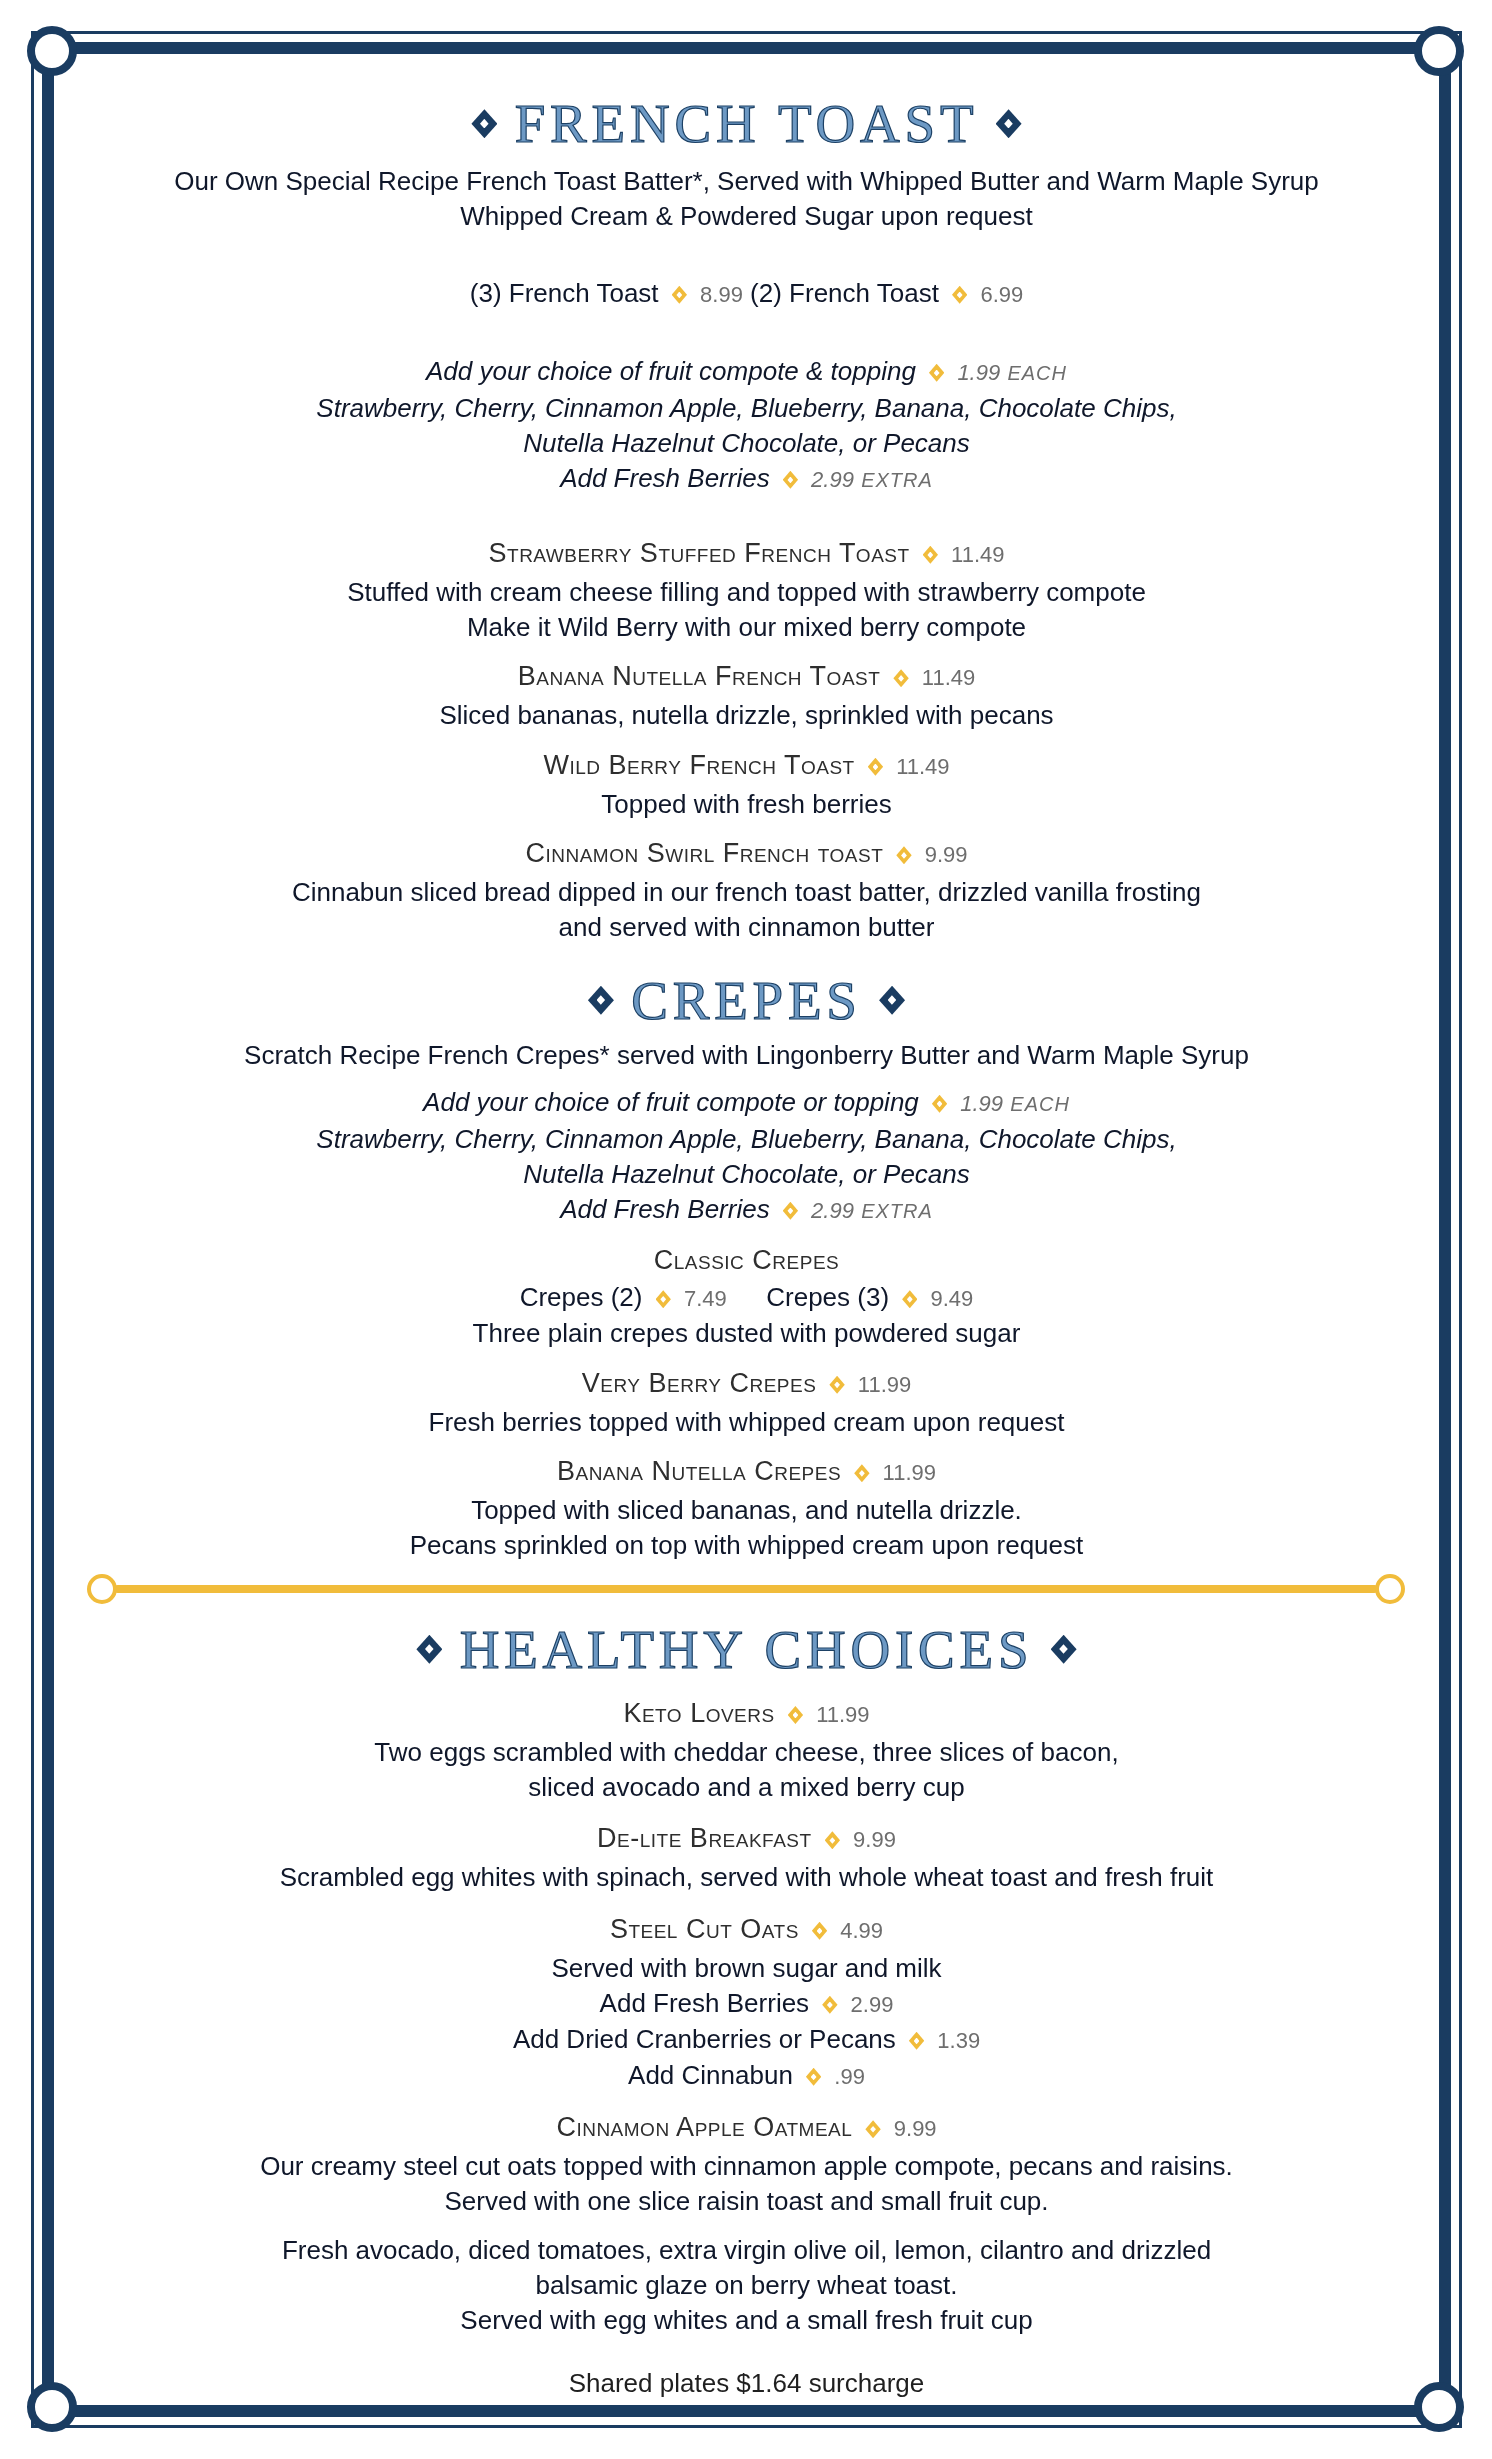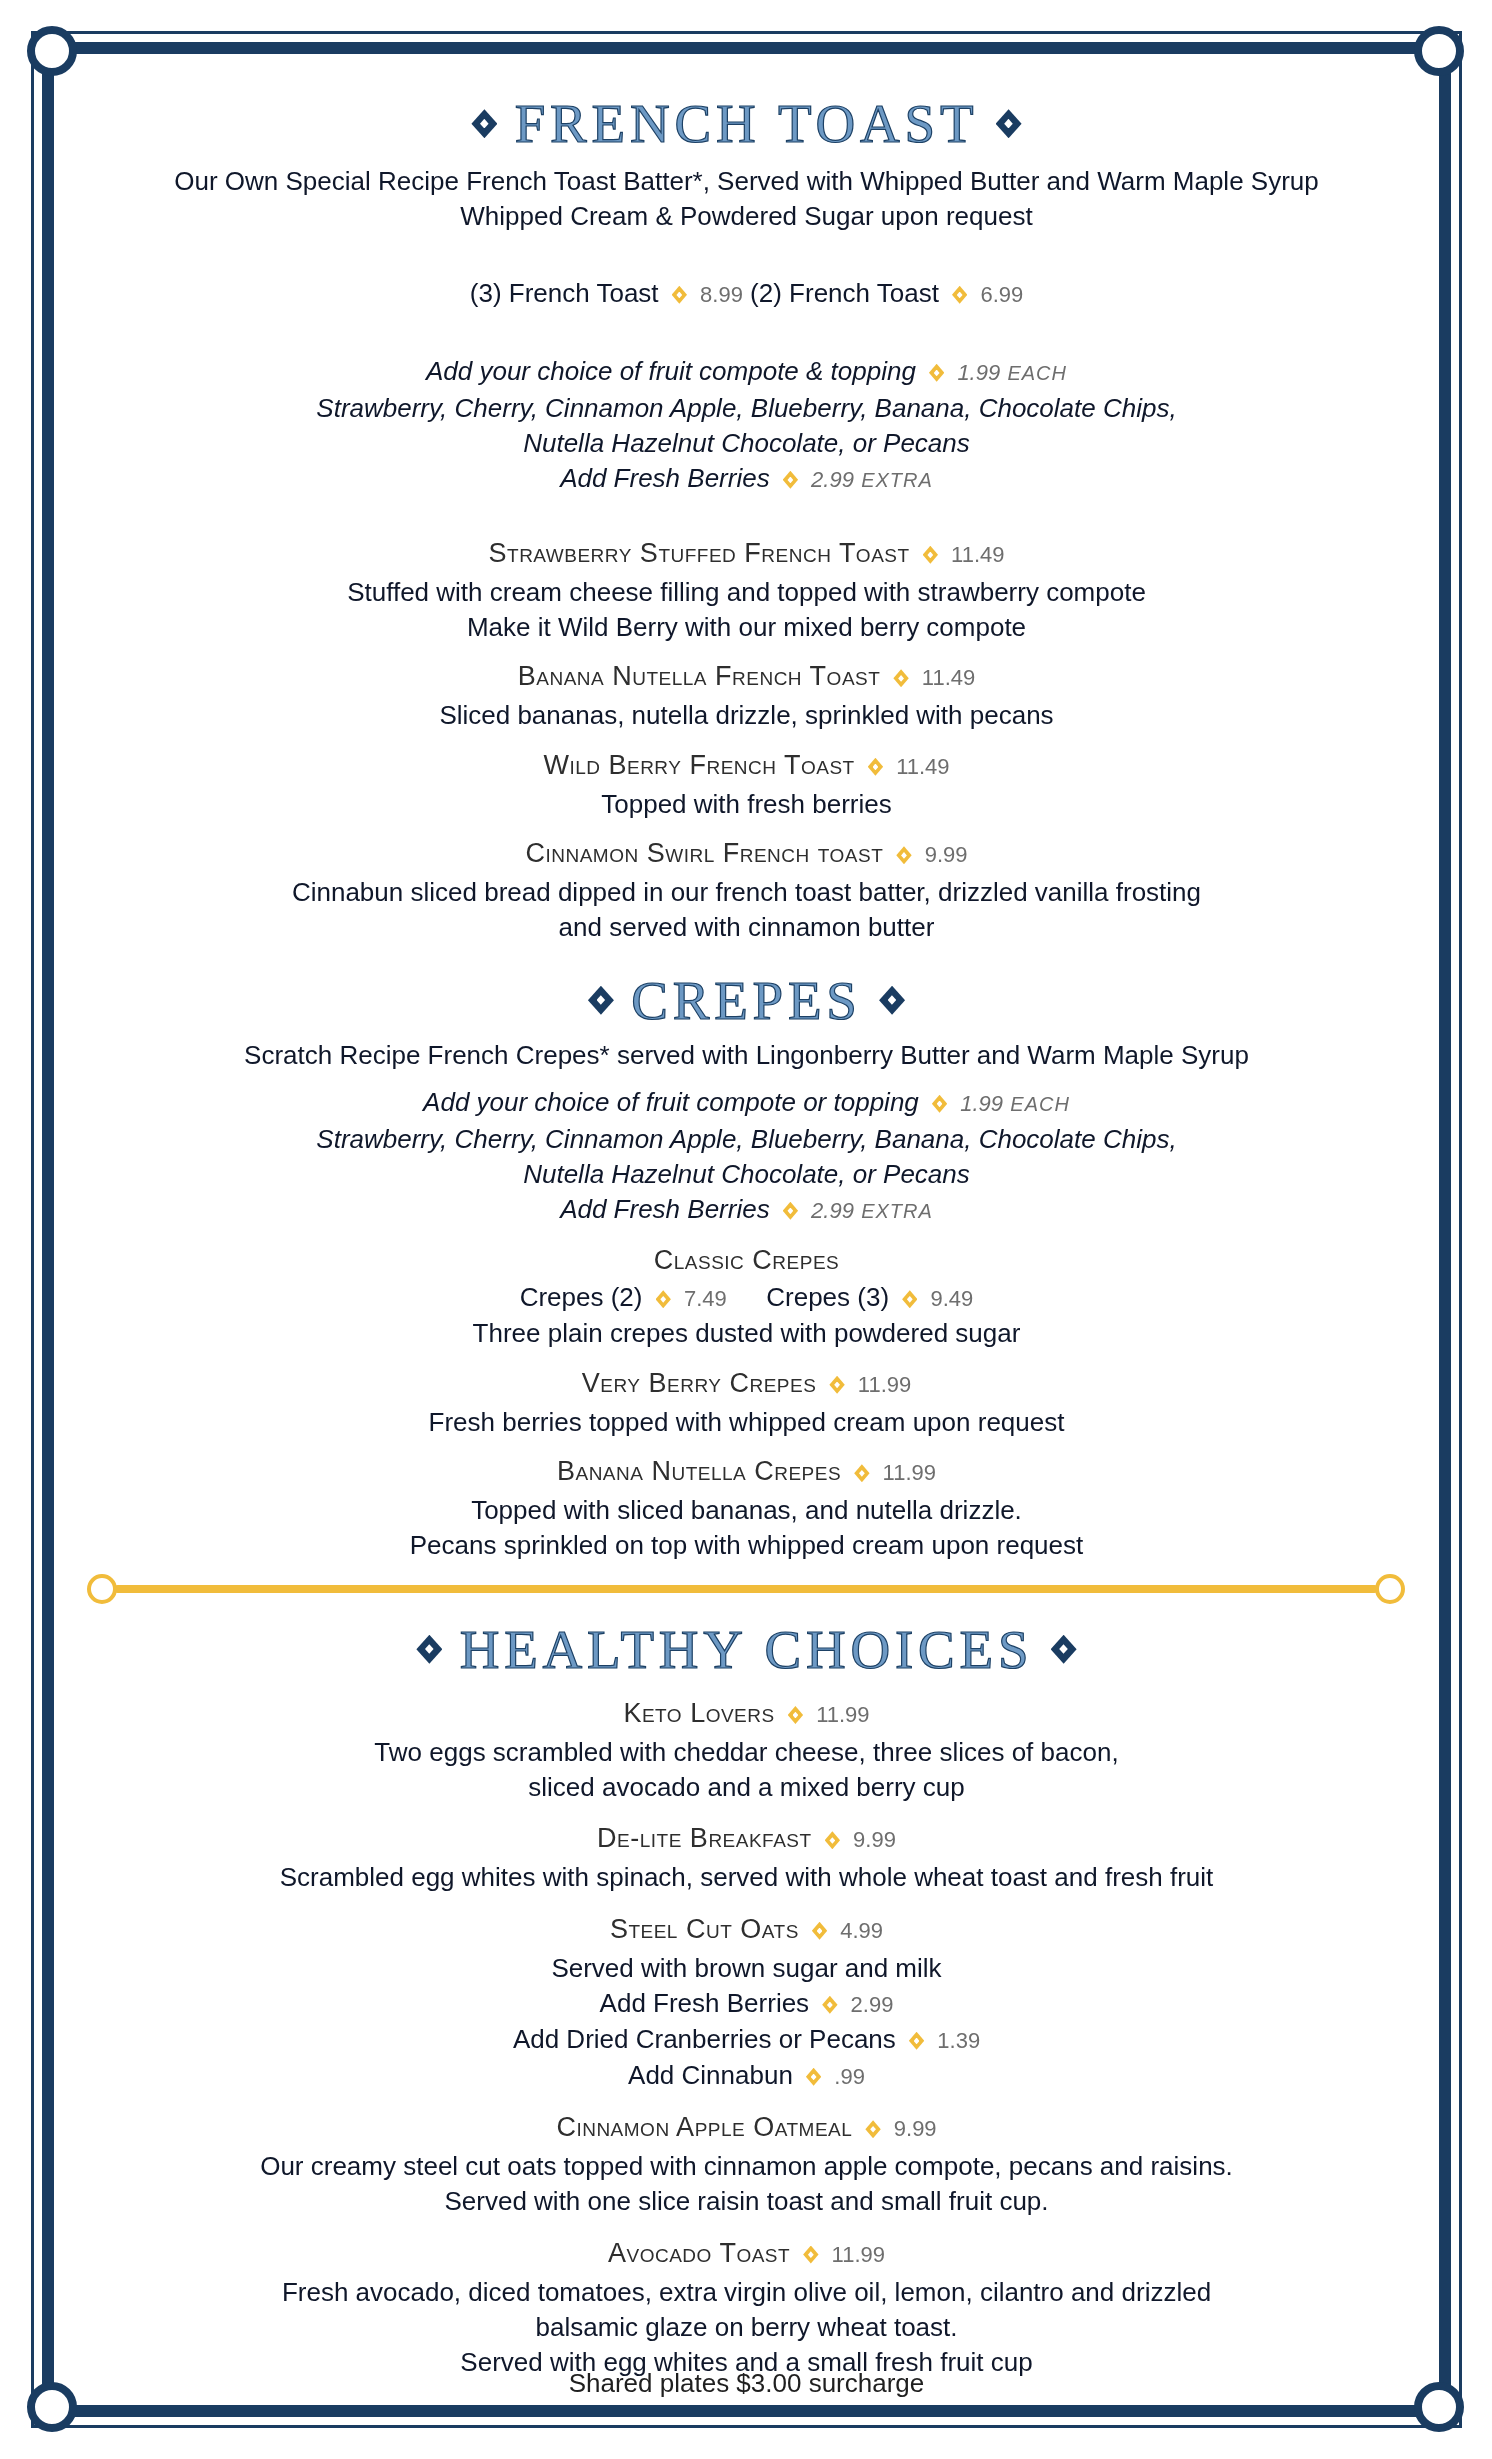--- a/index.html
+++ b/index.html
@@ -153,23 +153,22 @@
           <div class="line"><span class="t">Add Fresh Berries</span> <span class="dia"></span> <span class="p">2.99</span></div>
           <div class="line"><span class="t">Add Dried Cranberries or Pecans</span> <span class="dia"></span> <span class="p">1.39</span></div>
           <div class="line"><span class="t">Add Cinnabun</span> <span class="dia"></span> <span class="p">.99</span></div>
         </div>
         <div class="blk item">
           <div class="line name-line"><span class="n">Cinnamon Apple Oatmeal</span> <span class="dia"></span> <span class="p">9.99</span></div>
           <div class="line"><span class="t">Our creamy steel cut oats topped with cinnamon apple compote, pecans and raisins.</span></div>
           <div class="line"><span class="t">Served with one slice raisin toast and small fruit cup.</span></div>
         </div>
         <div class="blk item">
-          <div class="line name-line"><span class="n">Avocado Toast</span> <span class="dia"></span> <span class="p">11.99</span></div>
           <div class="line"><span class="t">Fresh avocado, diced tomatoes, extra virgin olive oil, lemon, cilantro and drizzled</span></div>
           <div class="line"><span class="t">balsamic glaze on berry wheat toast.</span></div>
           <div class="line"><span class="t">Served with egg whites and a small fresh fruit cup</span></div>
         </div>
       </section>
     </main>
 
-  <div class="footer">Shared plates $3.00 surcharge</div>
+  <div class="footer">Shared plates $1.64 surcharge</div>
 </div>
 
 
 </body></html>

